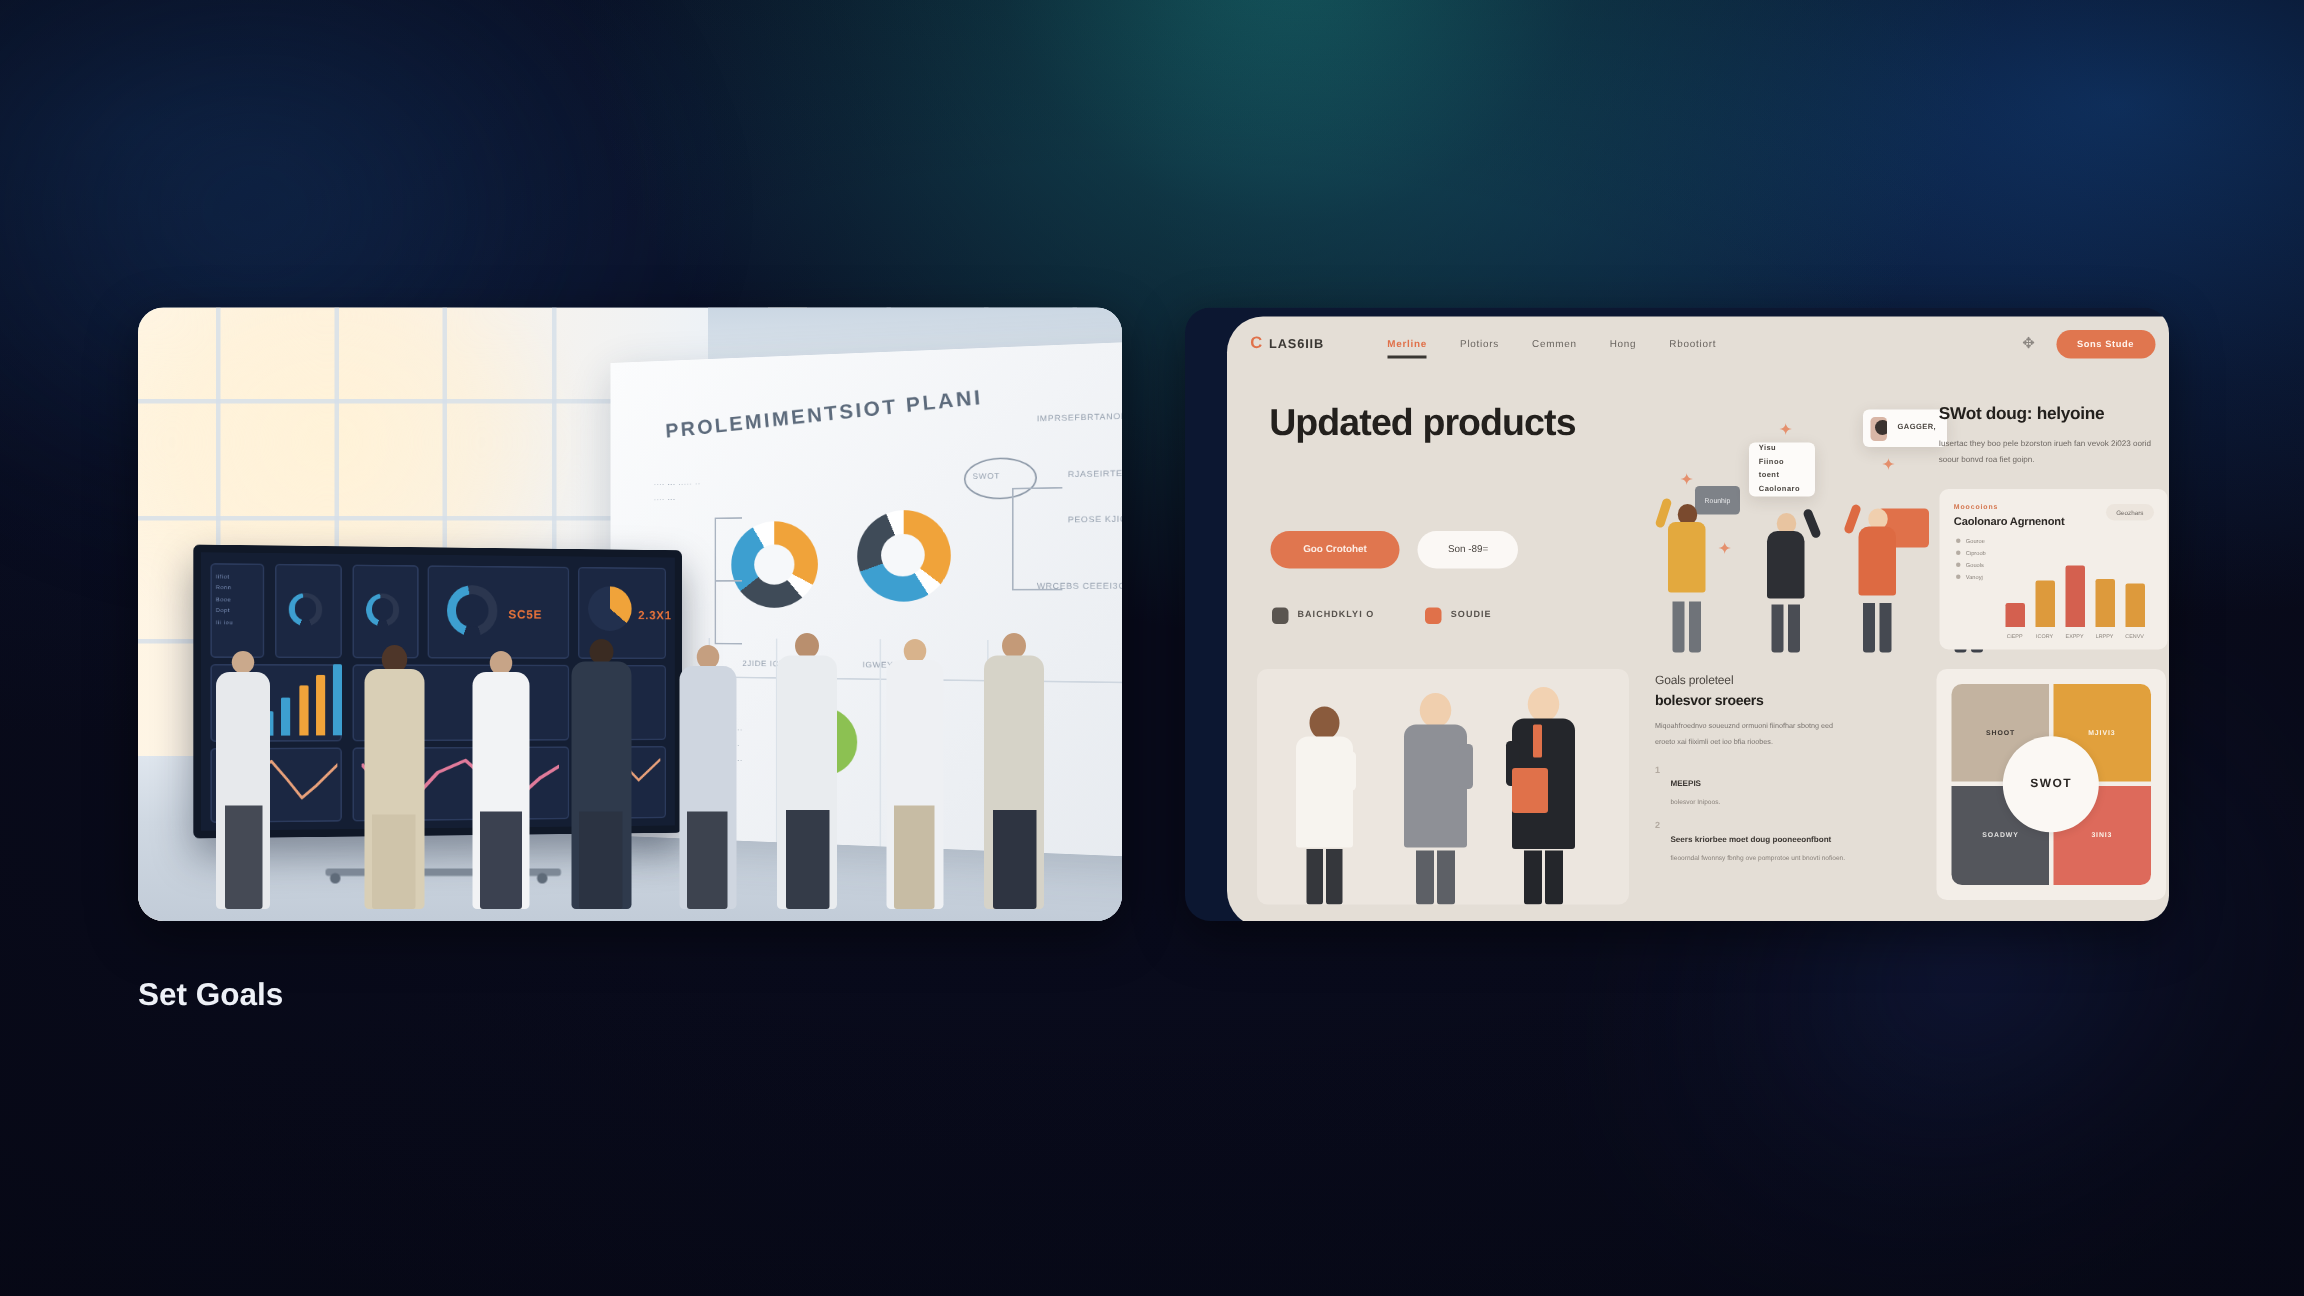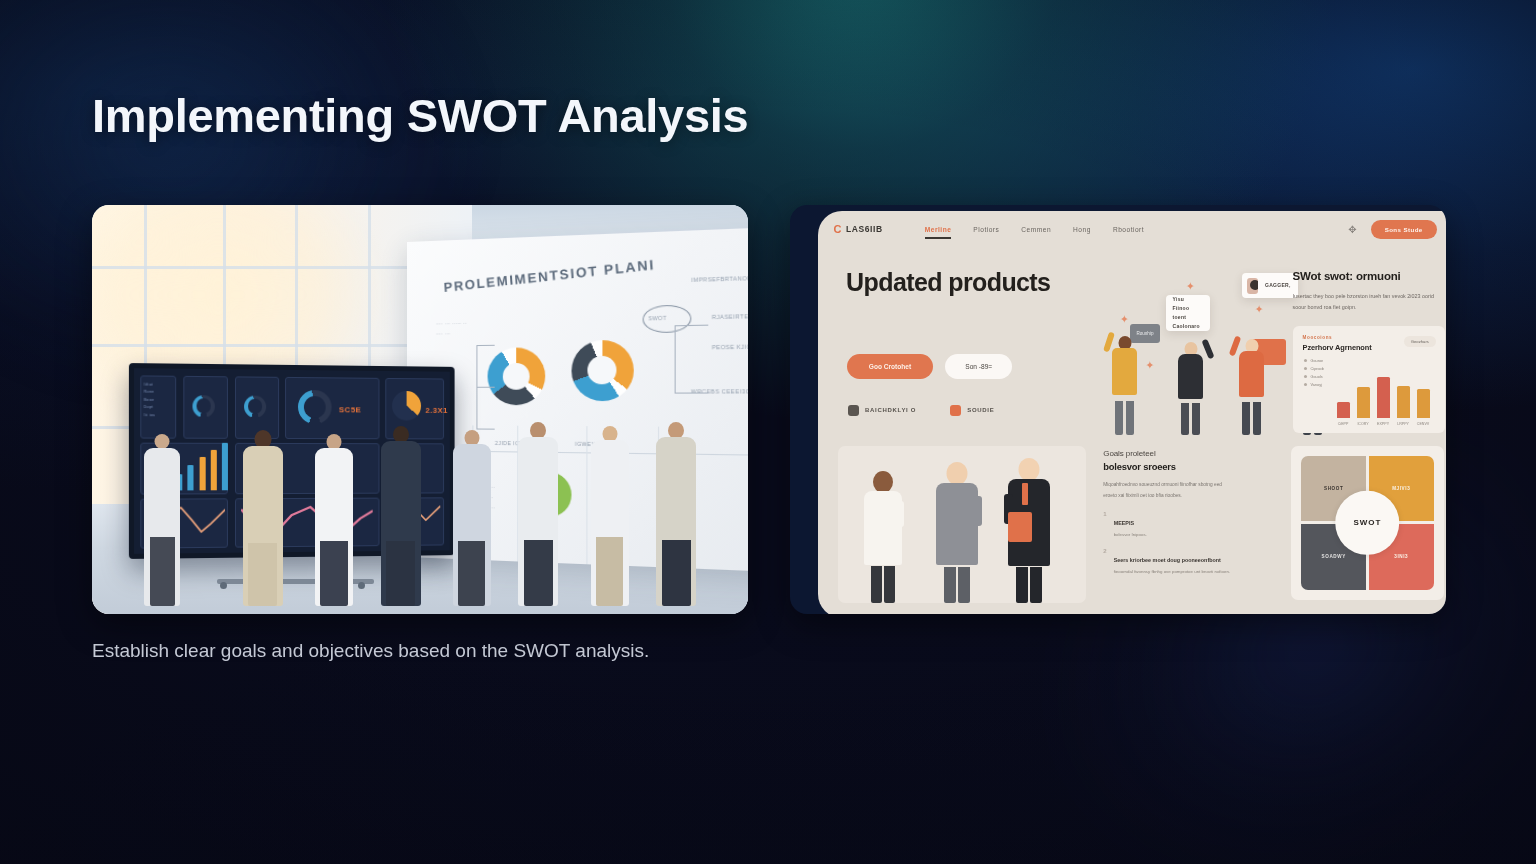--- a/index.html
+++ b/index.html
@@ -306,21 +306,20 @@
 </head>
 <body>
 
 <div class="bg-base"></div>
 <div class="bg-streak2"></div>
 <div class="bg-streak"></div>
 <div class="bg-vignette"></div>
 
 <div class="slide">
 
-  <div class="page-title">Implementing SWOT Analysis</div>
 
   <div class="columns">
 
     <div class="col">
 
       <div class="card">
         <div class="photoL">
           <div class="pl-sky"></div>
           <div class="pl-glow"></div>
 
@@ -470,21 +469,21 @@
             <div class="pp-legs" style="height:38%; background:#c7bca4;"></div>
           </div>
           <div class="pl-person" style="left:86%; width:40px; height:45%;">
             <div class="pp-head" style="top:0; width:16px; height:17px; background:#c49a78;"></div>
             <div class="pp-body" style="top:15px; background:#d6d3c8;"></div>
             <div class="pp-legs" style="height:36%; background:#2e3441;"></div>
           </div>
         </div>
       </div>
 
-      <div class="col-body">Establish clear goals and objectives based on the SWOT analysis.</div>
+      <div class="col-heading">Set Goals</div>
     </div>
 
     <div class="col">
 
       <div class="card">
         <div class="photoR">
           <div class="pr-page">
 
             <div class="pr-nav">
               <div class="pr-logo">
@@ -567,26 +566,26 @@
                 <div class="fig" style="left:74%; width:30px; height:55%;">
                   <div class="head" style="top:0; width:13px; height:14px; background:#8a5a38;"></div>
                   <div class="torso" style="top:12px; height:48%; background:#6f737a;"></div>
                   <div class="arm" style="right:-5px; top:-4px; width:6px; height:20px; background:#6f737a; transform:rotate(-18deg);"></div>
                   <div class="leg" style="left:18%; width:8px; height:34%; background:#3d4149;"></div>
                   <div class="leg" style="right:18%; width:8px; height:34%; background:#3d4149;"></div>
                 </div>
               </div>
 
               <div class="pr-right">
-                <div class="pr-right-h">SWot swot: ormuoni</div>
+                <div class="pr-right-h">SWot doug: helyoine</div>
                 <div class="pr-right-p">Iusertac they boo pele bzorston irueh fan vevok 2i023 oorid soour bonvd roa fiet goipn.</div>
 
                 <div class="pr-chart">
                   <div class="pr-chart-eyebrow">Moocoions</div>
-                  <div class="pr-chart-title">Pzerhorv Agrnenont</div>
+                  <div class="pr-chart-title">Caolonaro Agrnenont</div>
                   <div class="pr-chart-pill">Geozhars</div>
 
                   <div class="pr-legend">
                     <div class="pr-legend-row">
                         <span class="pr-legend-dot"></span>
                         <span class="pr-legend-txt">Gouroe</span>
                       </div>
                     <div class="pr-legend-row">
                         <span class="pr-legend-dot"></span>
                         <span class="pr-legend-txt">Ciproob</span>

